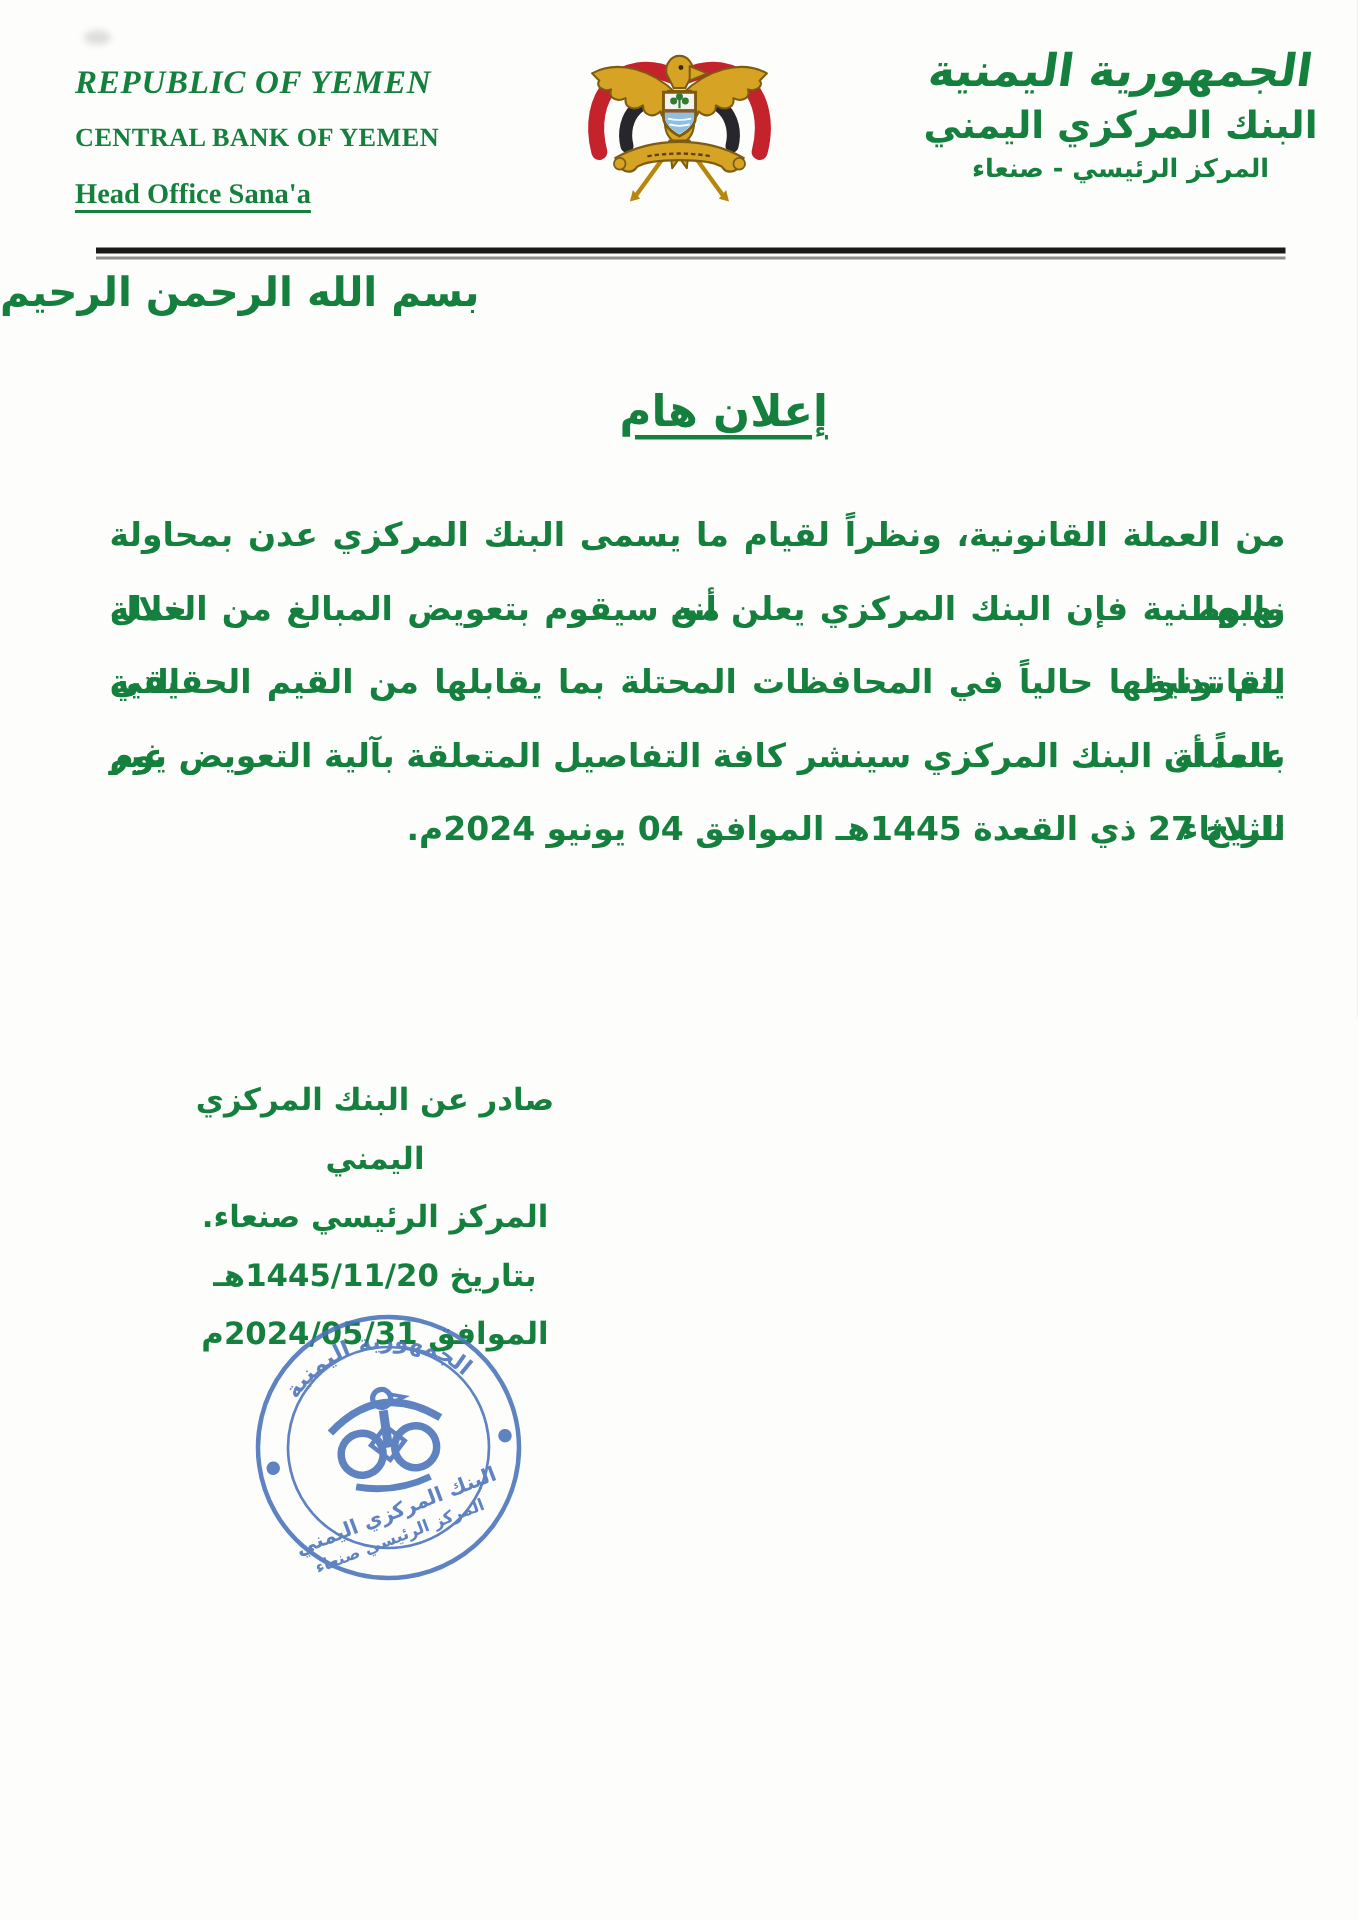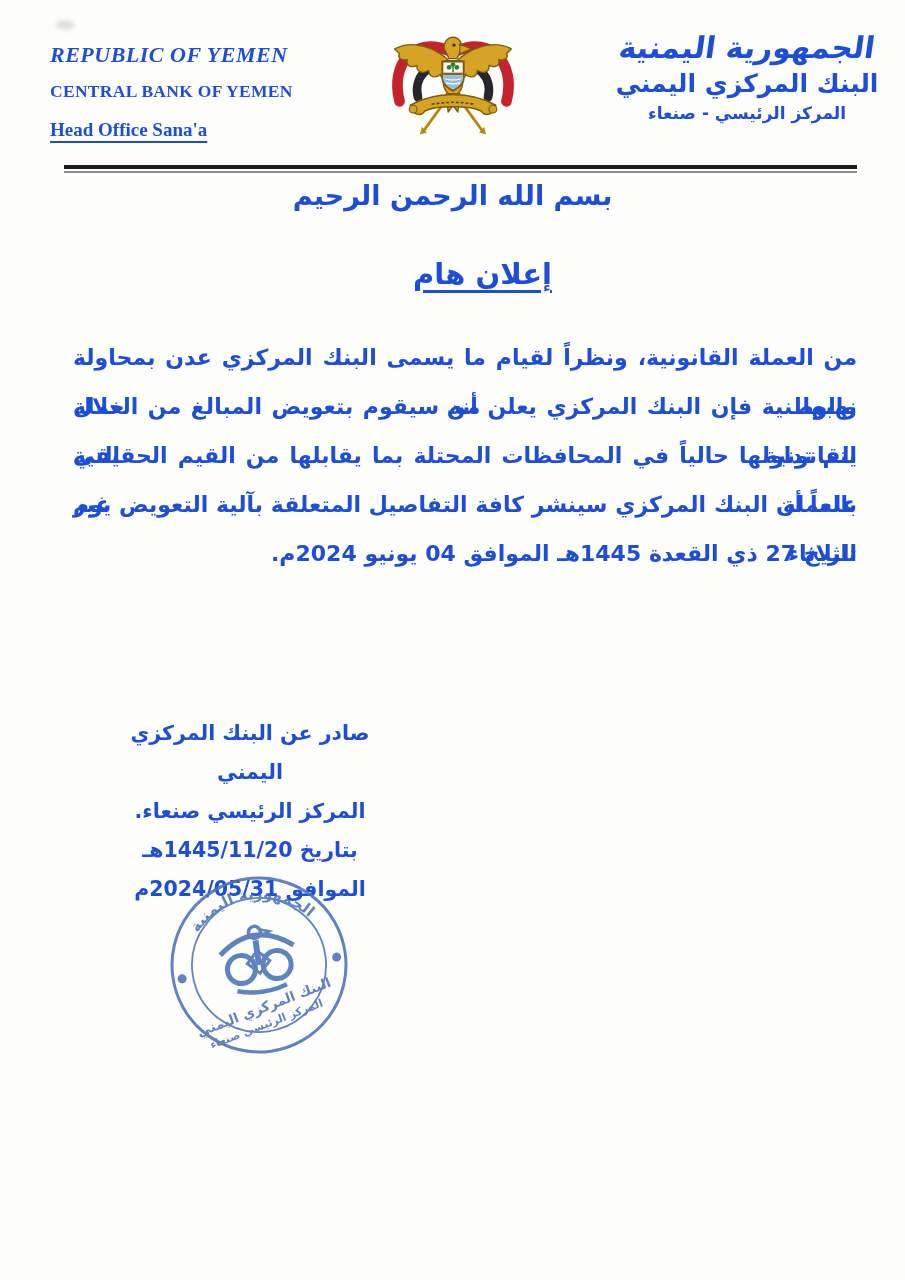--- a/index.html
+++ b/index.html
@@ -26,21 +26,21 @@
   .ar3{font-size:17px;margin-top:5px;}
 
   .emblem{position:absolute;left:385px;top:20px;width:136px;height:120px;}
 
   
   .rule{position:absolute;left:64px;top:165px;width:793px;}
   .rule-thick{height:4px;background:#1a1a1a;}
   .rule-thin{height:2px;background:#8d8d8d;margin-top:2px;}
 
   
-  .basmala{position:absolute;left:0;top:180px;width:100%;text-align:center;
+  .basmala{position:absolute;left:0;top:180px;width:100%;text-align:left;
     direction:rtl;font-size:27px;font-weight:bold;}
   .doc-title{position:absolute;left:0;top:257px;width:100%;text-align:center;
     direction:rtl;font-size:29px;font-weight:bold;
     text-decoration:underline;text-underline-offset:6px;text-decoration-thickness:2.5px;padding-left:30px;}
 
   
   .body-text{position:absolute;left:73px;top:333px;width:784px;direction:rtl;
     font-size:22px;font-weight:bold;line-height:49px;}
   .bline{height:49px;white-space:nowrap;text-align:right;}
   .bline.just{white-space:normal;text-align:justify;text-align-last:justify;}
@@ -49,21 +49,21 @@
   .signature{position:absolute;left:95px;top:714px;width:310px;text-align:center;
     direction:rtl;font-weight:bold;font-size:20.5px;line-height:39px;}
 
   
   .stamp{position:absolute;left:163px;top:870px;width:192px;height:190px;
     transform:rotate(-8deg);opacity:.88;}
 </style>
 </head>
 <body>
 
-<div class="page" style="background: rgb(253, 253, 252); color: #1d4ed8;">
+<div class="page" style="background: rgb(253, 253, 252); color: #15803d;">
   <div class="smudge"></div>
 
   <div class="en-block">
     <div class="en1">REPUBLIC OF YEMEN</div>
     <div class="en2">CENTRAL BANK OF YEMEN</div>
     <div class="en3">Head Office Sana'a</div>
   </div>
 
   <svg class="emblem" viewBox="0 0 140 120">
 

